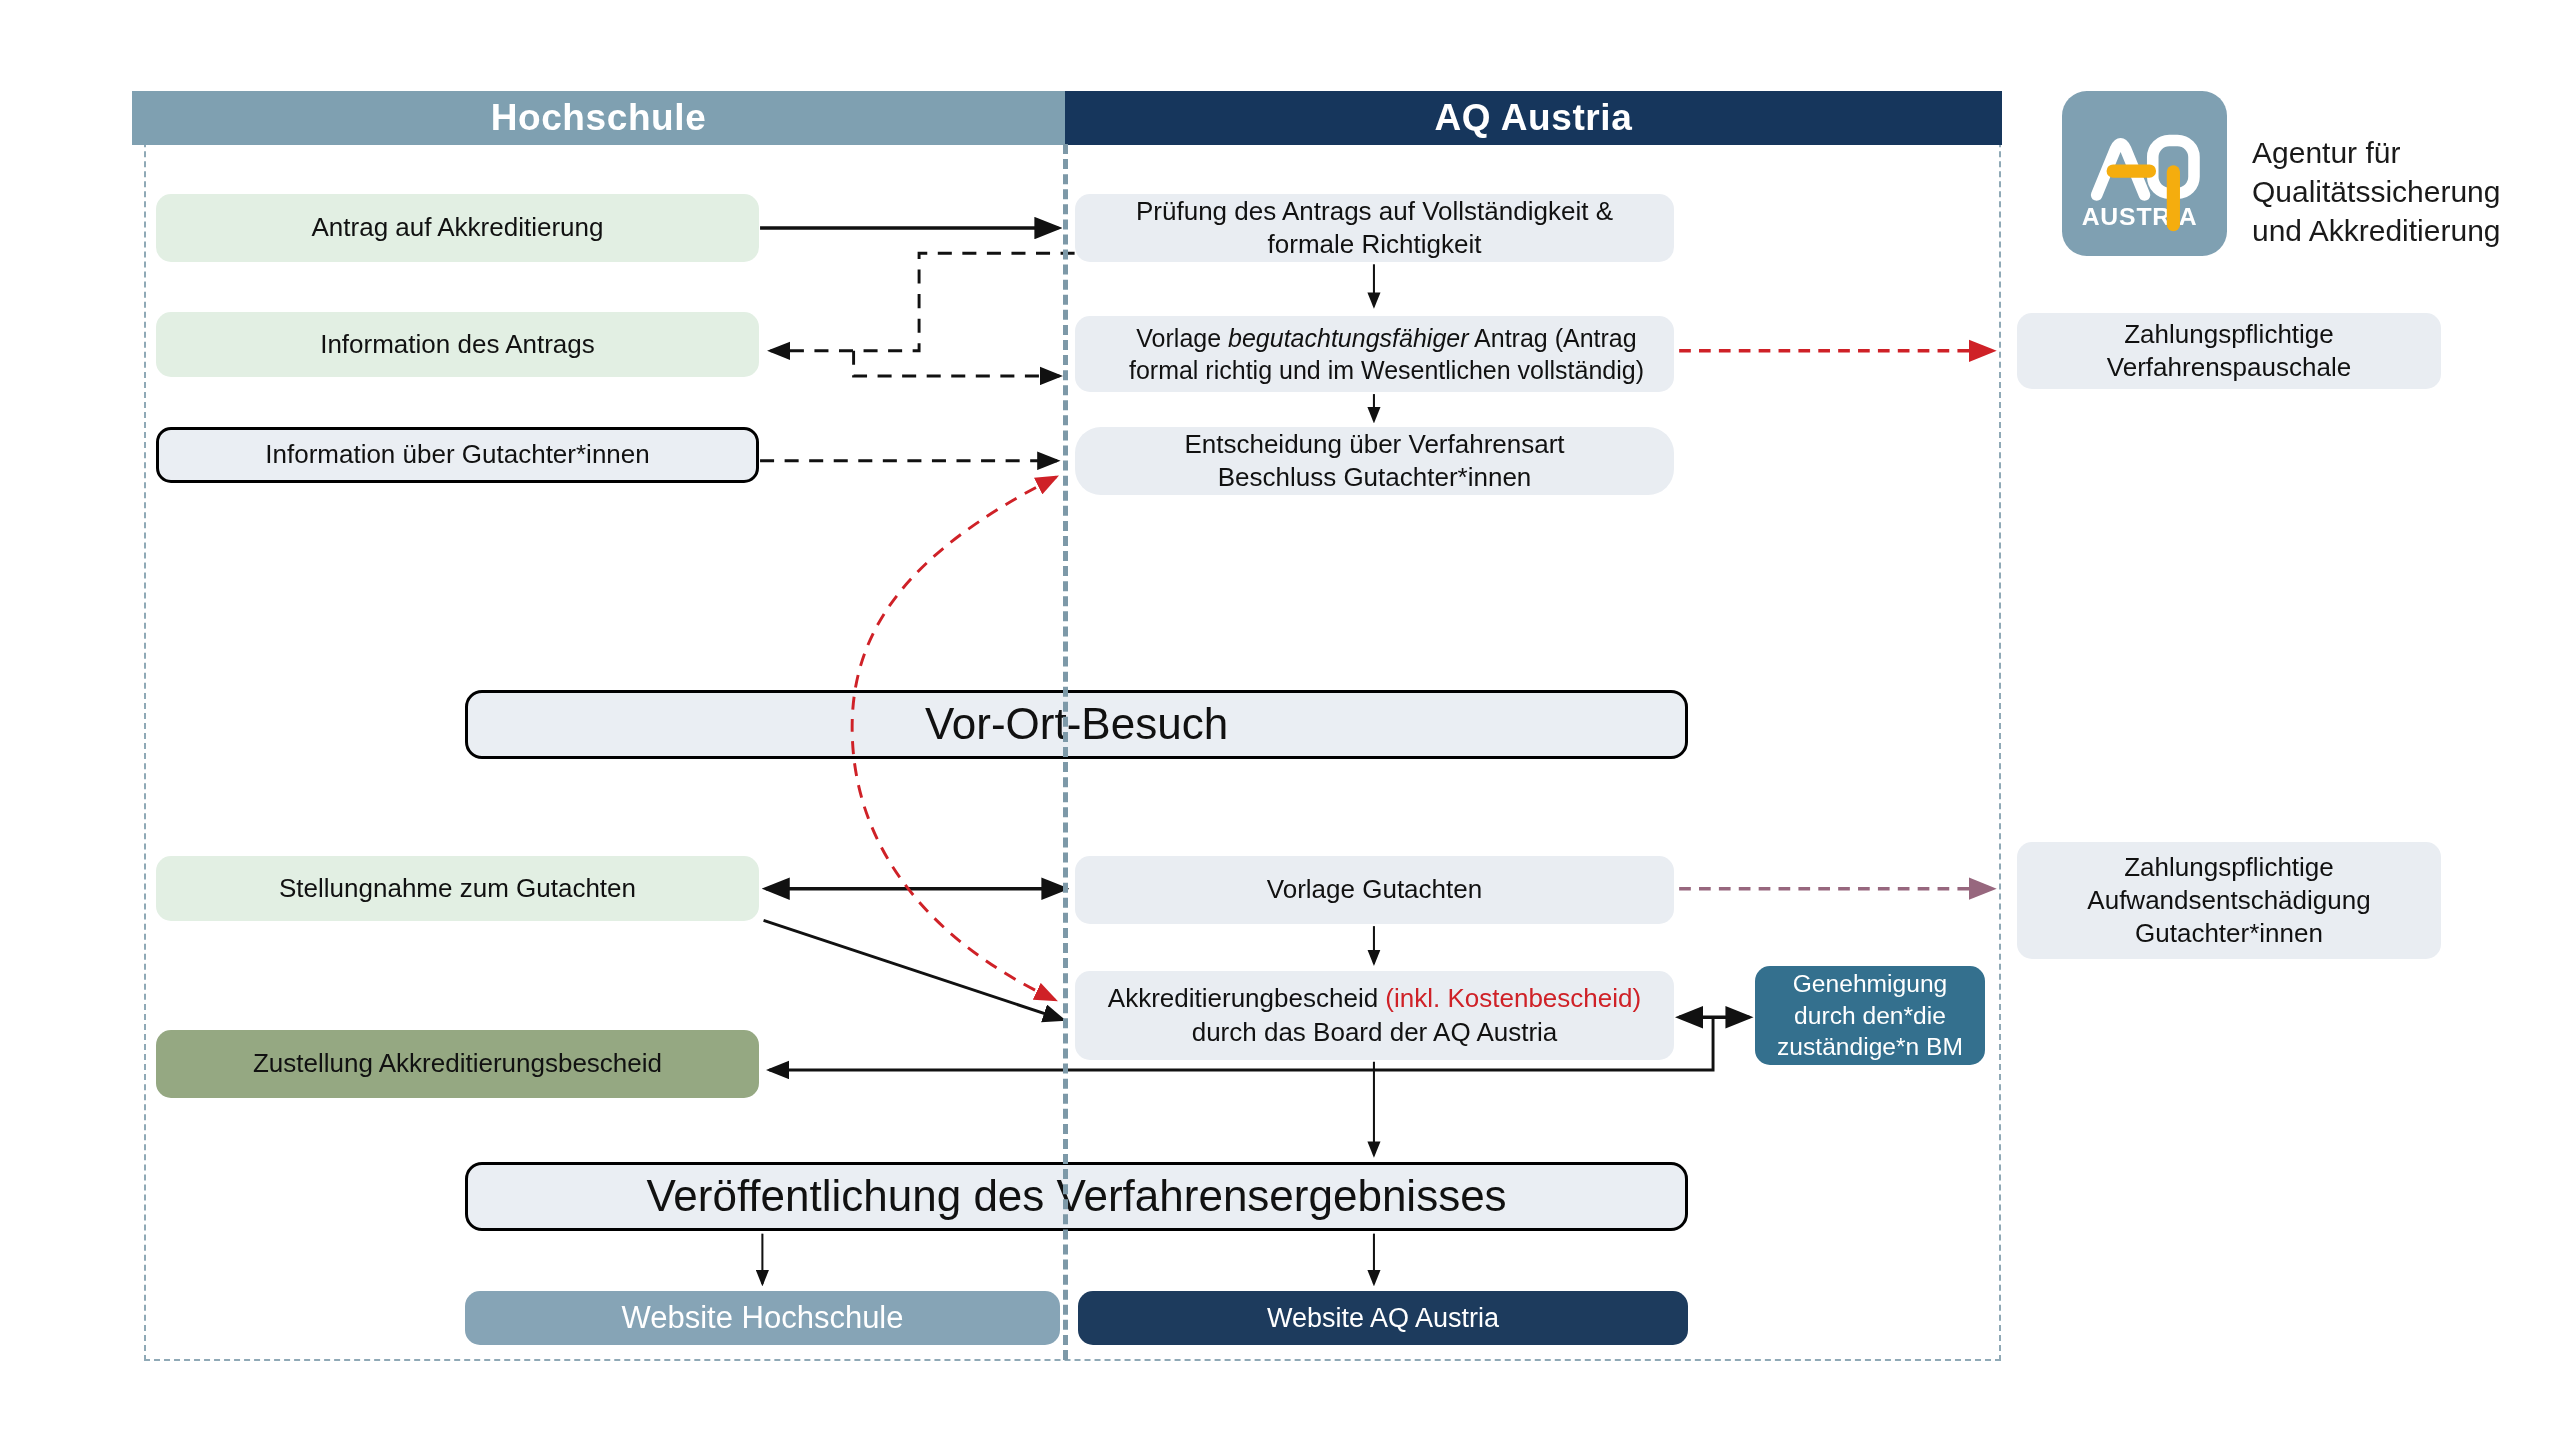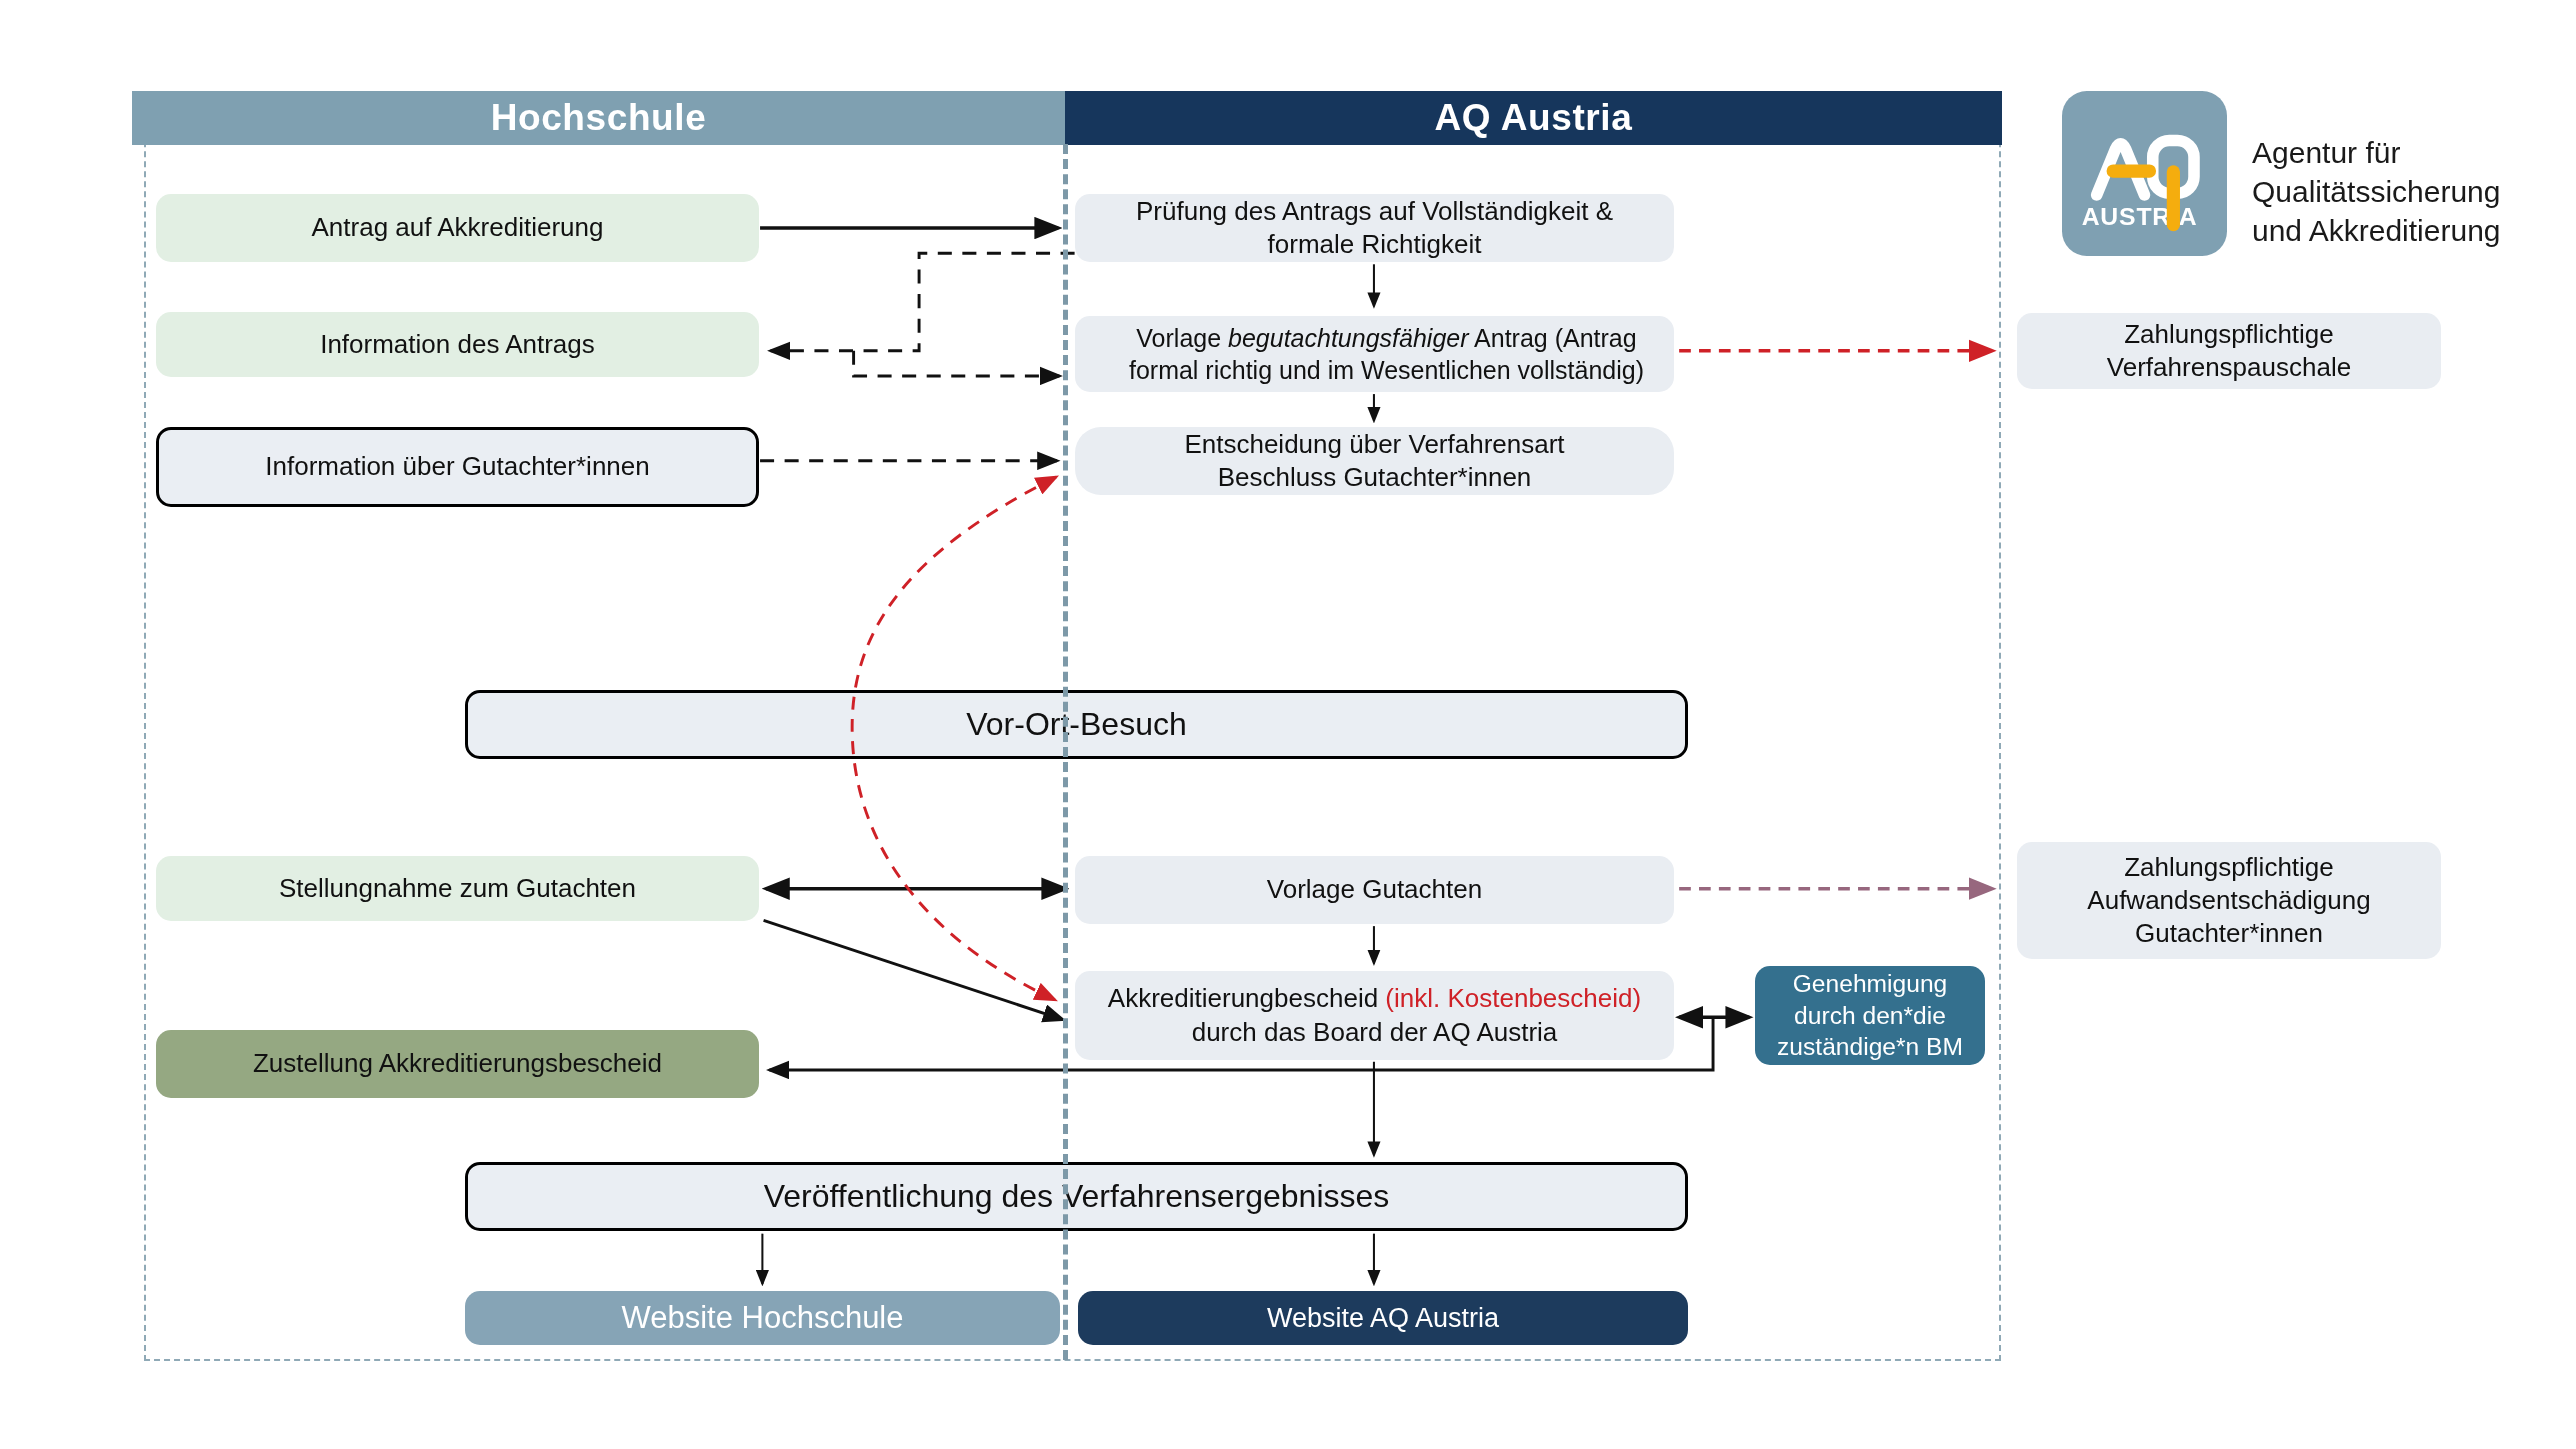--- a/index.html
+++ b/index.html
@@ -23,21 +23,21 @@
   .box{display:flex;align-items:center;justify-content:center;text-align:center;
     border-radius:15px;font-size:26px;line-height:1.28;z-index:20;box-sizing:border-box;
     padding:3.5px 14px;}
   .green{background:#e2efe3;}
   .gray{background:#e9edf2;}
   .outlined{background:#eaeef3;border:3.5px solid #000;}
   .olive{background:#95a882;}
   .teal{background:#34708e;color:#fff;font-size:24.6px;line-height:1.3;text-align:center;}
   .sitegray{background:#86a4b6;color:#fff;font-size:31px;}
   .sitenavy{background:#1d3b5d;color:#fff;font-size:27px;}
-  .wide{font-size:32px;}
+  .wide{font-size:44px;border-radius:17px;}
   .ml{white-space:pre-line;}
   .red-text{color:#cf2127;}
   em{font-style:italic;}
   
   #arrows{left:0;top:0;width:2576px;height:1450px;z-index:35;pointer-events:none;}
   
   #logo{left:2062px;top:91px;width:165px;height:165px;z-index:30;}
   #tagline{left:2252px;top:133px;font-size:30px;line-height:1.3;color:#1a1a1a;z-index:30;}
 </style>
 </head>
@@ -53,21 +53,21 @@
   <div id="head-right" class="abs colhead">
     <span>AQ Austria</span>
   </div>
 
   <div class="abs box green" style="left:156px;top:194px;width:603px;height:68px;">
     <span>Antrag auf Akkreditierung</span>
   </div>
   <div class="abs box green" style="left:156px;top:312px;width:603px;height:65px;">
     <span>Information des Antrags</span>
   </div>
-  <div class="abs box outlined" style="left:156px;top:427px;width:603px;height:80px;">
+  <div class="abs box outlined" style="left:156px;top:427px;width:603px;height:56px;">
     <span>Information über Gutachter*innen</span>
   </div>
   <div class="abs box green" style="left:156px;top:856px;width:603px;height:65px;">
     <span>Stellungnahme zum Gutachten</span>
   </div>
   <div class="abs box olive" style="left:156px;top:1030px;width:603px;height:68px;">
     <span>Zustellung Akkreditierungsbescheid</span>
   </div>
 
   <div class="abs box gray ml" style="left:1075px;top:194px;width:599px;height:68px;">

